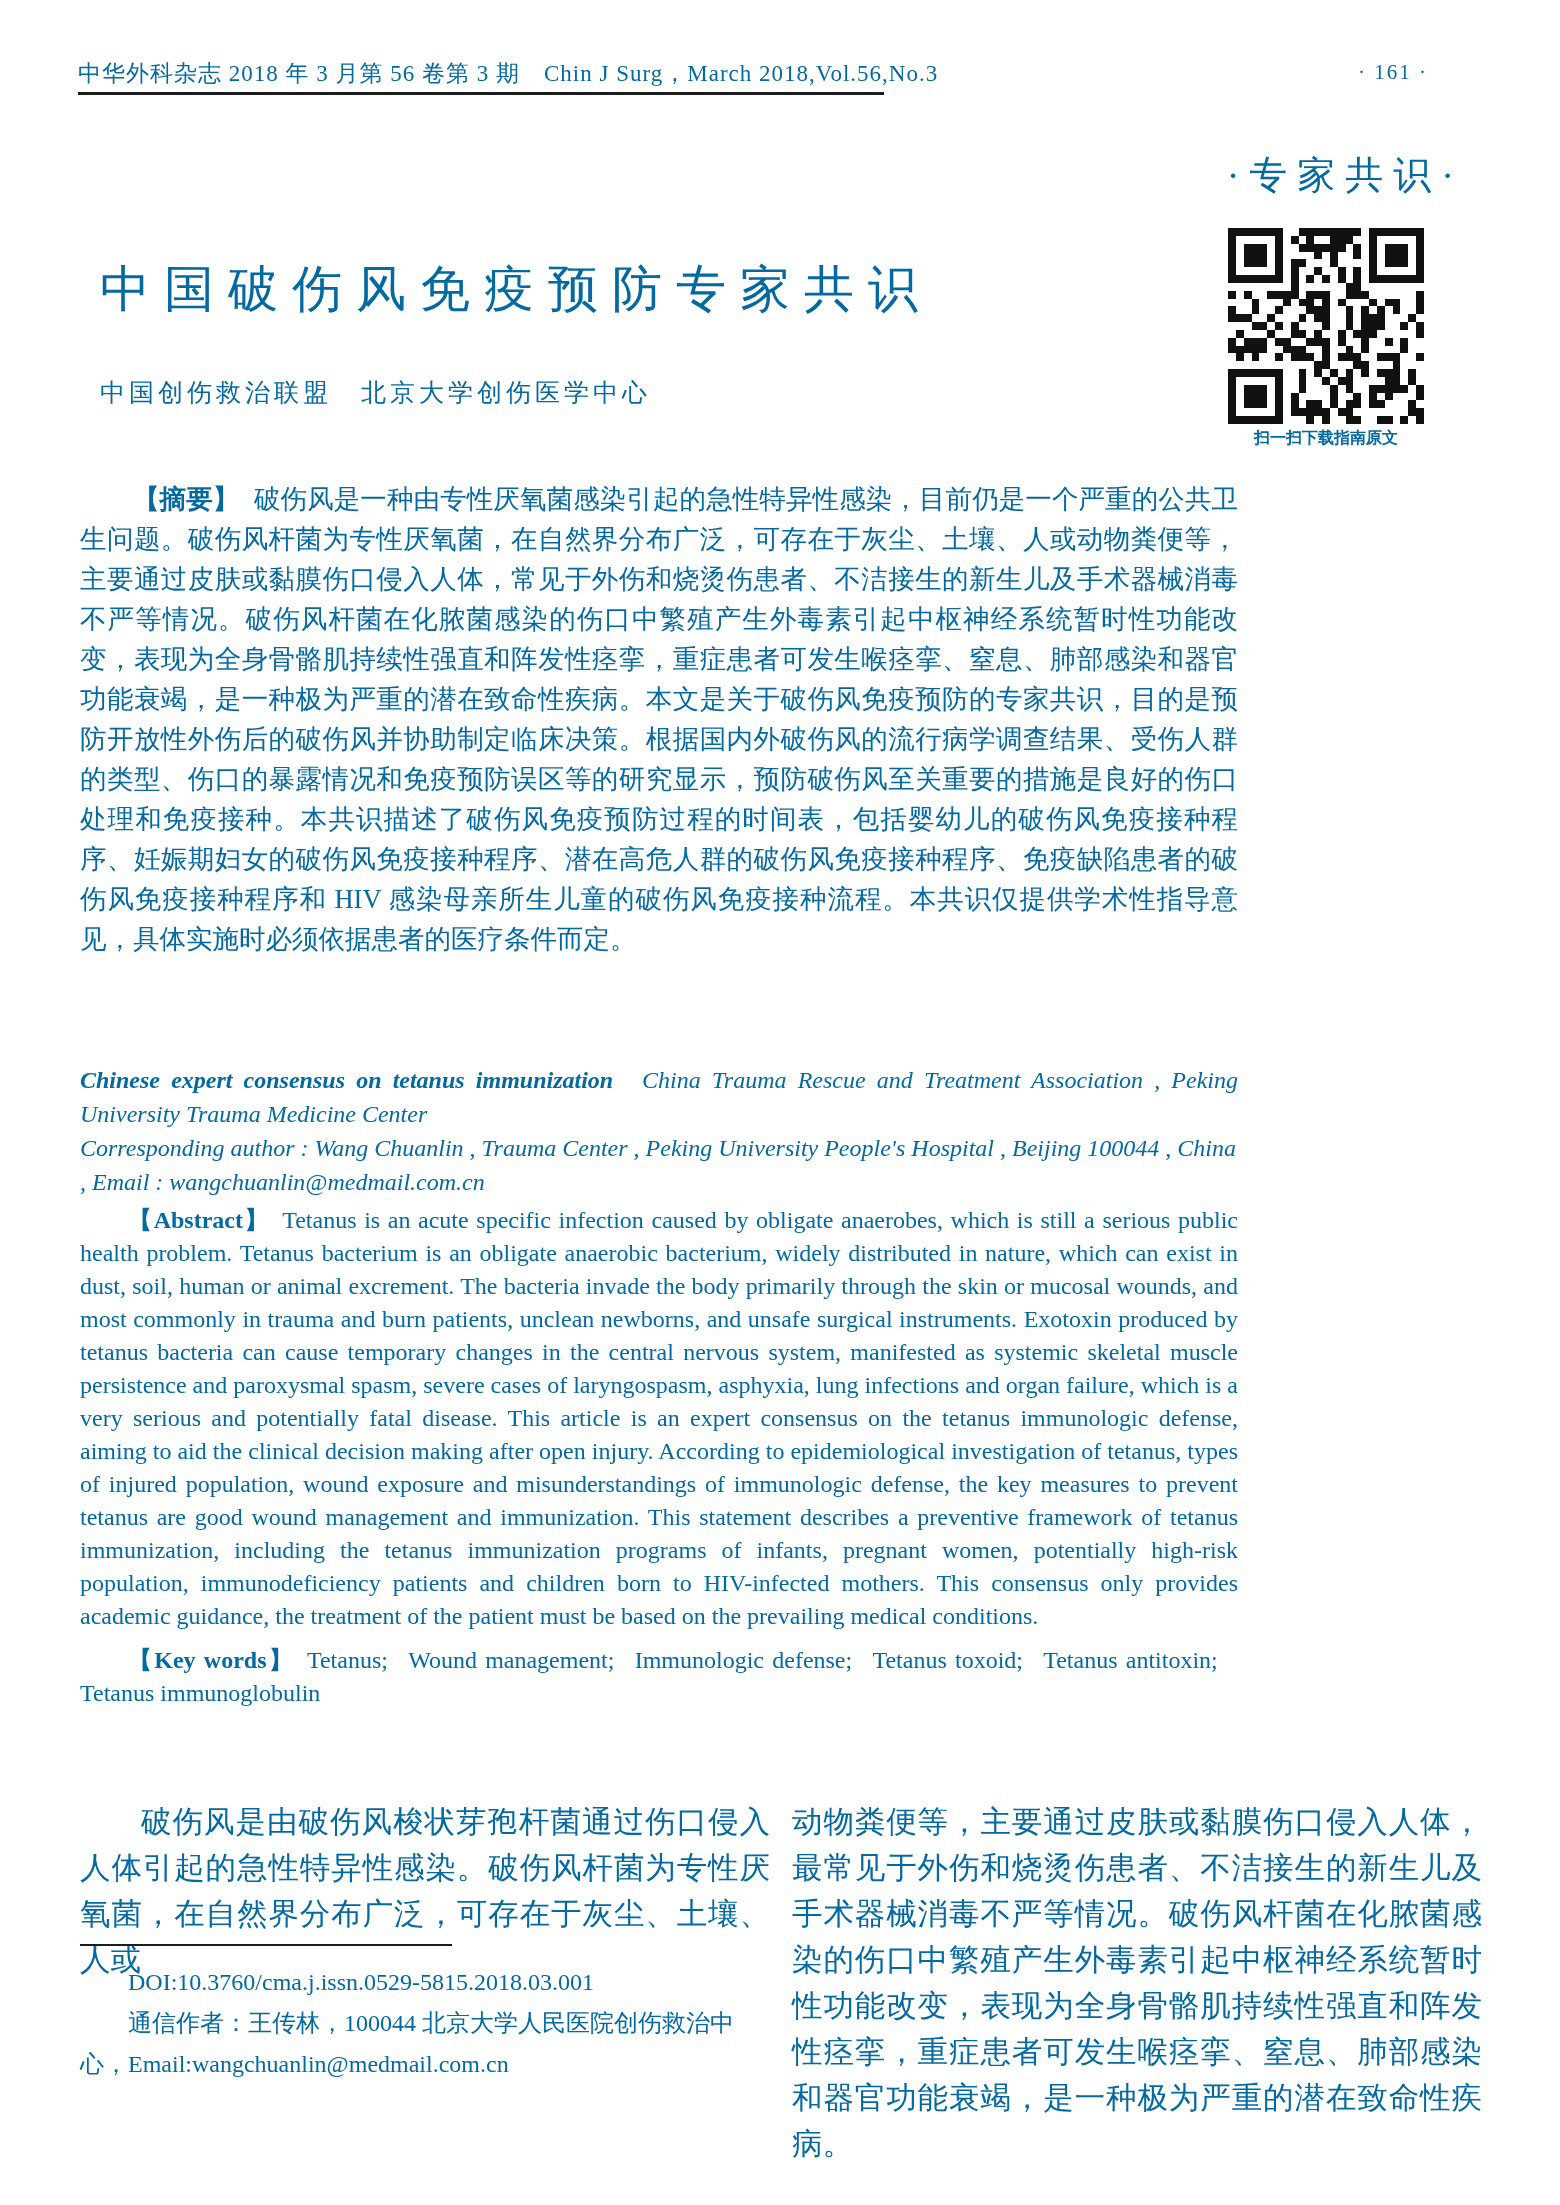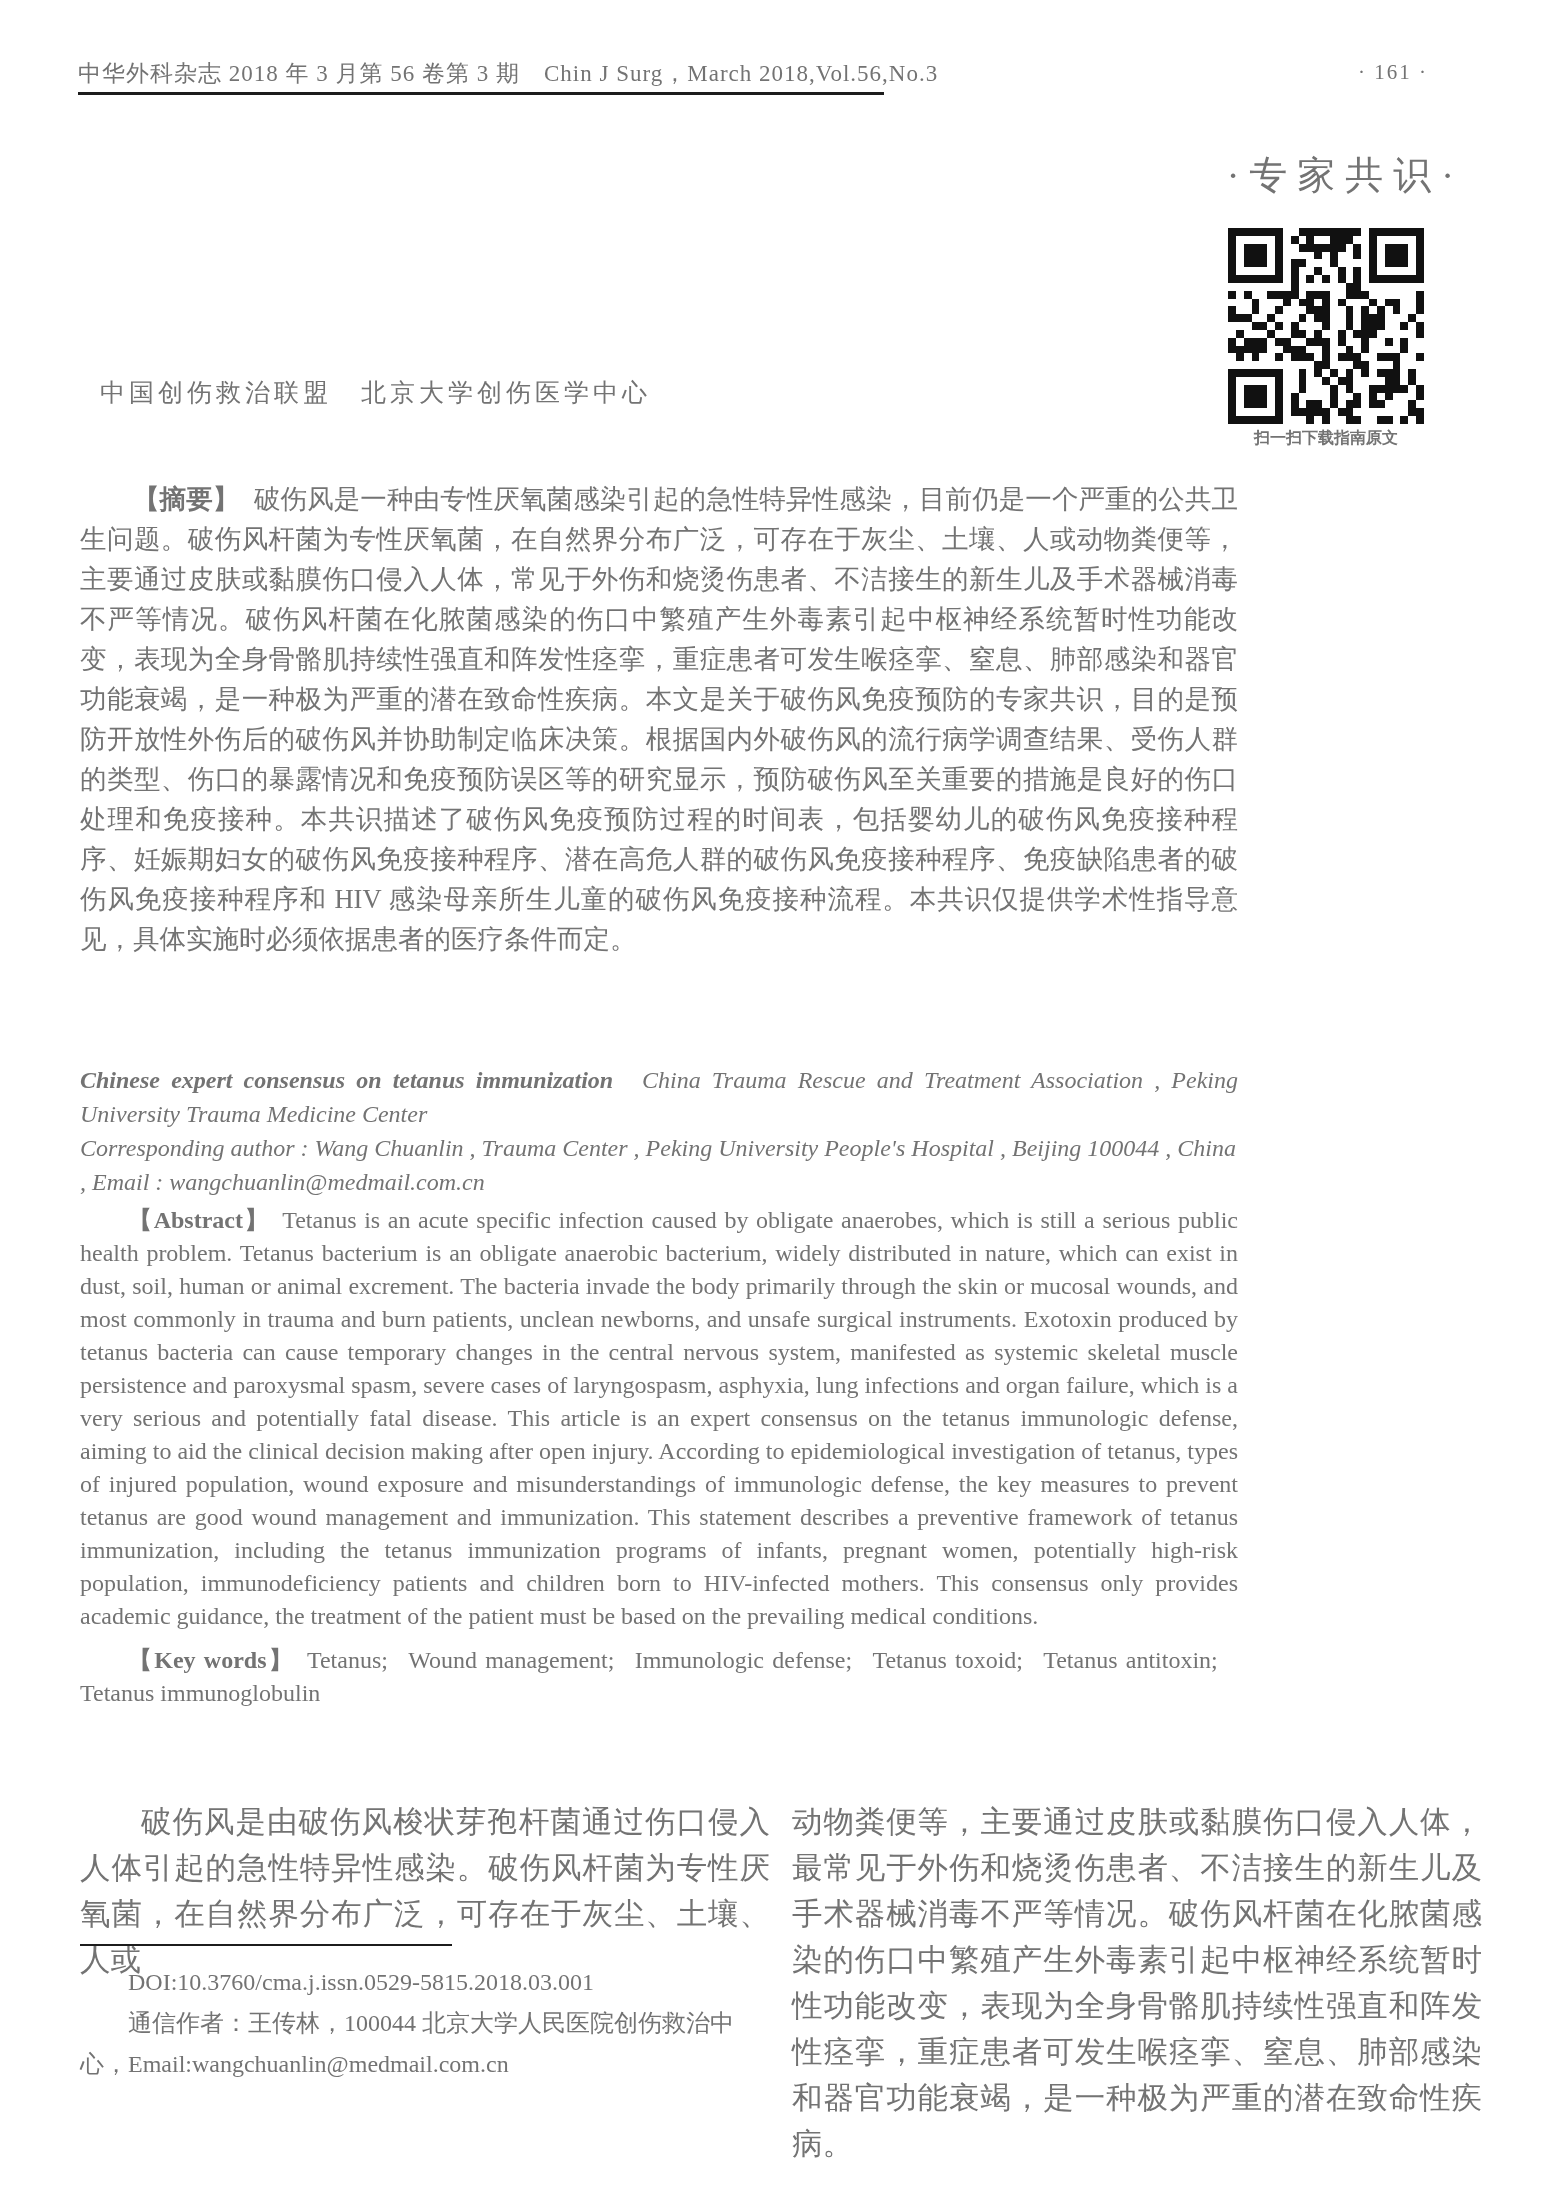--- a/index.html
+++ b/index.html
@@ -1,21 +1,21 @@
 <!DOCTYPE html>
 <html><head>
 <meta charset="utf-8">
 <style>
   html,body{margin:0;padding:0;background:#e8e8e8;}
   .page{
     position:relative;
     width:1560px;height:2205px;
     margin:0 auto;
     background:#ffffff;
-    color:#737373;
+    color:#0369a1;
     font-family:"Liberation Serif","DejaVu Serif",serif;
     overflow:hidden;
   }
   .abs{position:absolute;}
   p{margin:0;padding:0;}
   .just{text-align:justify;margin-top:11px;}
   .b{font-weight:bold;}
   .i{font-style:italic;}
   .sans{font-family:"Liberation Sans","DejaVu Sans",sans-serif;}
 
@@ -278,20 +278,21 @@
       <rect x="2" y="2" width="3" height="3"></rect>
       <rect x="18" y="0" width="7" height="7"></rect>
       <rect x="19" y="1" width="5" height="5" fill="#fff"></rect>
       <rect x="20" y="2" width="3" height="3"></rect>
       <rect x="0" y="18" width="7" height="7"></rect>
       <rect x="1" y="19" width="5" height="5" fill="#fff"></rect>
       <rect x="2" y="20" width="3" height="3"></rect>
     </svg>
   <div class="abs qr-caption sans">扫一扫下载指南原文</div>
 
+  <h1 class="abs article-title" style="font-weight:normal;margin:0;">中国破伤风免疫预防专家共识</h1>
   <div class="abs article-authors">中国创伤救治联盟　北京大学创伤医学中心</div>
 
   <div class="abs cn-abstract just">
     <p><span class="b sans lbl">【摘要】</span><span>破伤风是一种由专性厌氧菌感染引起的急性特异性感染，目前仍是一个严重的公共卫生问题。破伤风杆菌为专性厌氧菌，在自然界分布广泛，可存在于灰尘、土壤、人或动物粪便等，主要通过皮肤或黏膜伤口侵入人体，常见于外伤和烧烫伤患者、不洁接生的新生儿及手术器械消毒不严等情况。破伤风杆菌在化脓菌感染的伤口中繁殖产生外毒素引起中枢神经系统暂时性功能改变，表现为全身骨骼肌持续性强直和阵发性痉挛，重症患者可发生喉痉挛、窒息、肺部感染和器官功能衰竭，是一种极为严重的潜在致命性疾病。本文是关于破伤风免疫预防的专家共识，目的是预防开放性外伤后的破伤风并协助制定临床决策。根据国内外破伤风的流行病学调查结果、受伤人群的类型、伤口的暴露情况和免疫预防误区等的研究显示，预防破伤风至关重要的措施是良好的伤口处理和免疫接种。本共识描述了破伤风免疫预防过程的时间表，包括婴幼儿的破伤风免疫接种程序、妊娠期妇女的破伤风免疫接种程序、潜在高危人群的破伤风免疫接种程序、免疫缺陷患者的破伤风免疫接种程序和 HIV 感染母亲所生儿童的破伤风免疫接种流程。本共识仅提供学术性指导意见，具体实施时必须依据患者的医疗条件而定。</span></p>
   </div>
 
   <div class="abs en-block">
     <p class="meta just"><span class="b en-title">Chinese expert consensus on tetanus immunization</span><span class="i">China Trauma Rescue and Treatment Association , Peking University Trauma Medicine Center</span></p>
     <p class="i">Corresponding author : Wang Chuanlin , Trauma Center , Peking University People's Hospital , Beijing 100044 , China , Email : wangchuanlin@medmail.com.cn</p>
     <p class="abs-p just"><span class="b lbl">【Abstract】</span><span>Tetanus is an acute specific infection caused by obligate anaerobes, which is still a serious public health problem. Tetanus bacterium is an obligate anaerobic bacterium, widely distributed in nature, which can exist in dust, soil, human or animal excrement. The bacteria invade the body primarily through the skin or mucosal wounds, and most commonly in trauma and burn patients, unclean newborns, and unsafe surgical instruments. Exotoxin produced by tetanus bacteria can cause temporary changes in the central nervous system, manifested as systemic skeletal muscle persistence and paroxysmal spasm, severe cases of laryngospasm, asphyxia, lung infections and organ failure, which is a very serious and potentially fatal disease. This article is an expert consensus on the tetanus immunologic defense, aiming to aid the clinical decision making after open injury. According to epidemiological investigation of tetanus, types of injured population, wound exposure and misunderstandings of immunologic defense, the key measures to prevent tetanus are good wound management and immunization. This statement describes a preventive framework of tetanus immunization, including the tetanus immunization programs of infants, pregnant women, potentially high-risk population, immunodeficiency patients and children born to HIV-infected mothers. This consensus only provides academic guidance, the treatment of the patient must be based on the prevailing medical conditions.</span></p>

